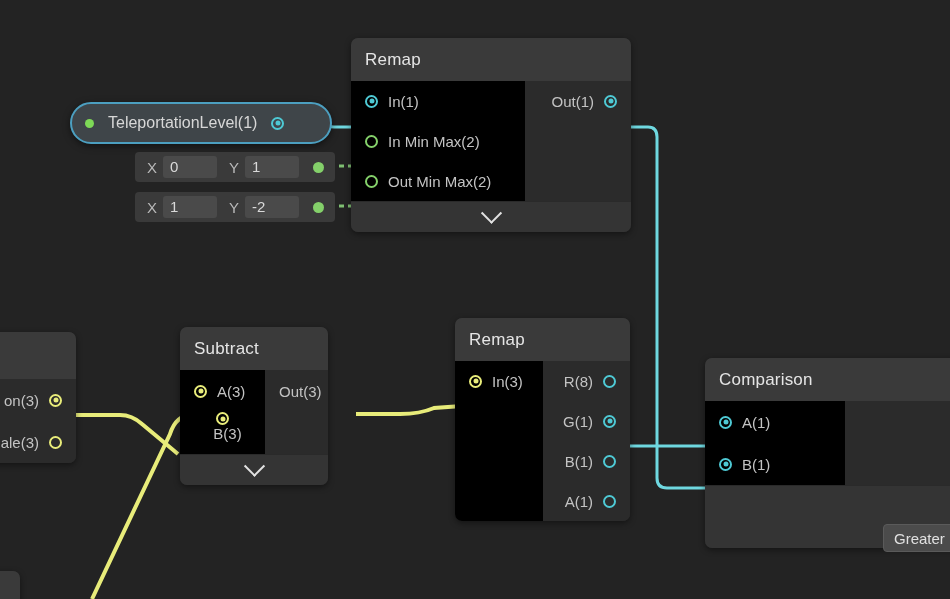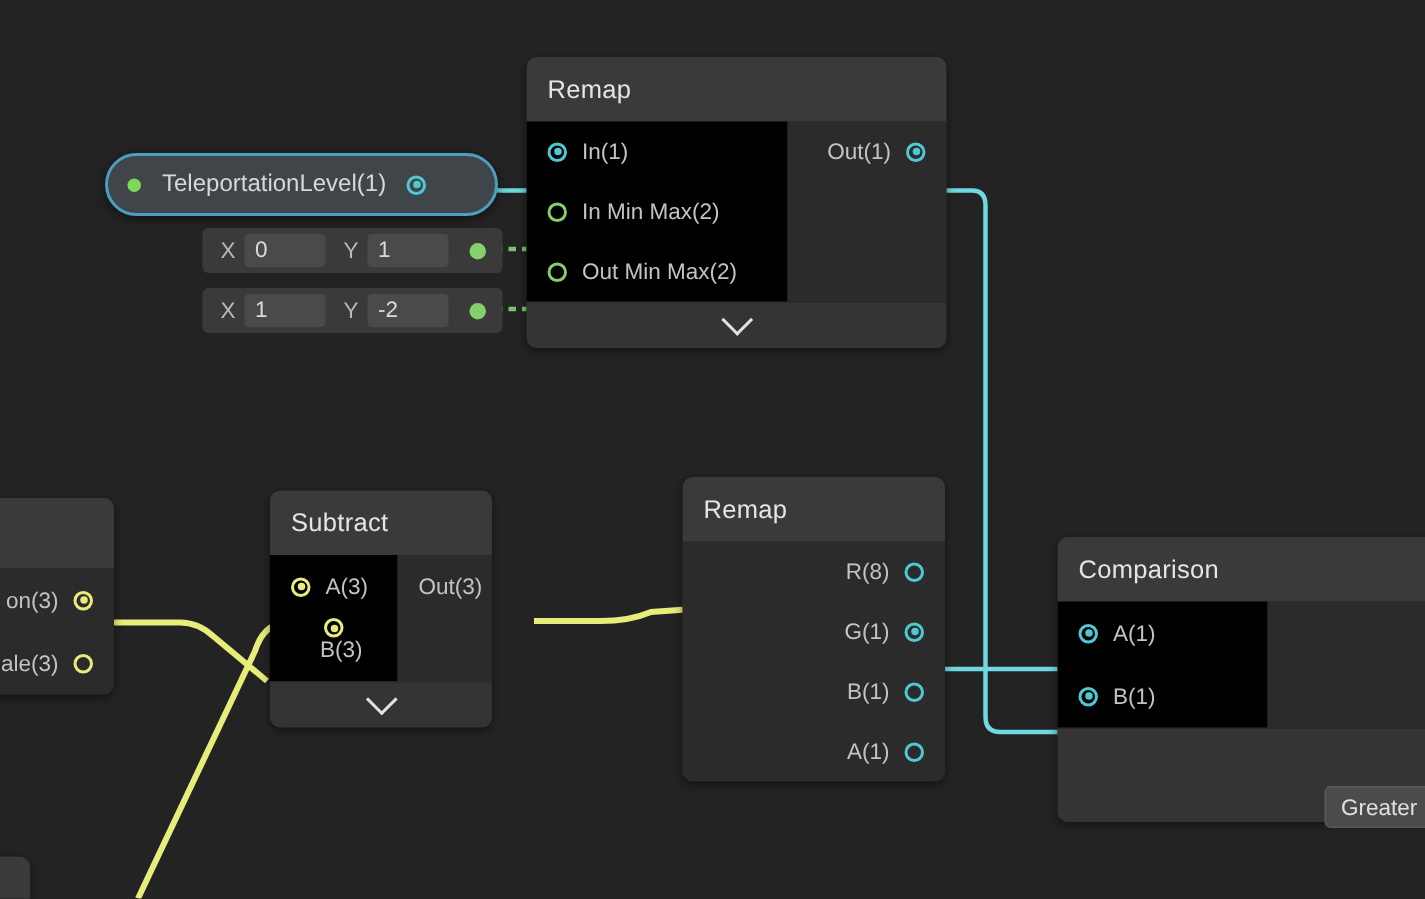--- a/index.html
+++ b/index.html
@@ -243,20 +243,27 @@
       </div>
     </div>
     <div class="node-footer">
       <span class="chev"></span>
     </div>
   </div>
 
   <div class="node" style="left:455px;top:318px;width:175px;">
     <div class="node-header">Remap</div>
     <div class="node-cols">
+      <div class="col-in" style="width:88px;">
+        <div class="port-row in" style="height:40px;">
+          <span class="port yellow filled"></span>
+          <span class="port-label">In(3)</span>
+        </div>
+        <div style="height:120px;"></div>
+      </div>
       <div class="col-out">
         <div class="port-row out" style="height:40px;">
           <span class="port-label">R(8)</span>
           <span class="port cyan"></span>
         </div>
         <div class="port-row out" style="height:40px;">
           <span class="port-label">G(1)</span>
           <span class="port cyan filled"></span>
         </div>
         <div class="port-row out" style="height:40px;">

